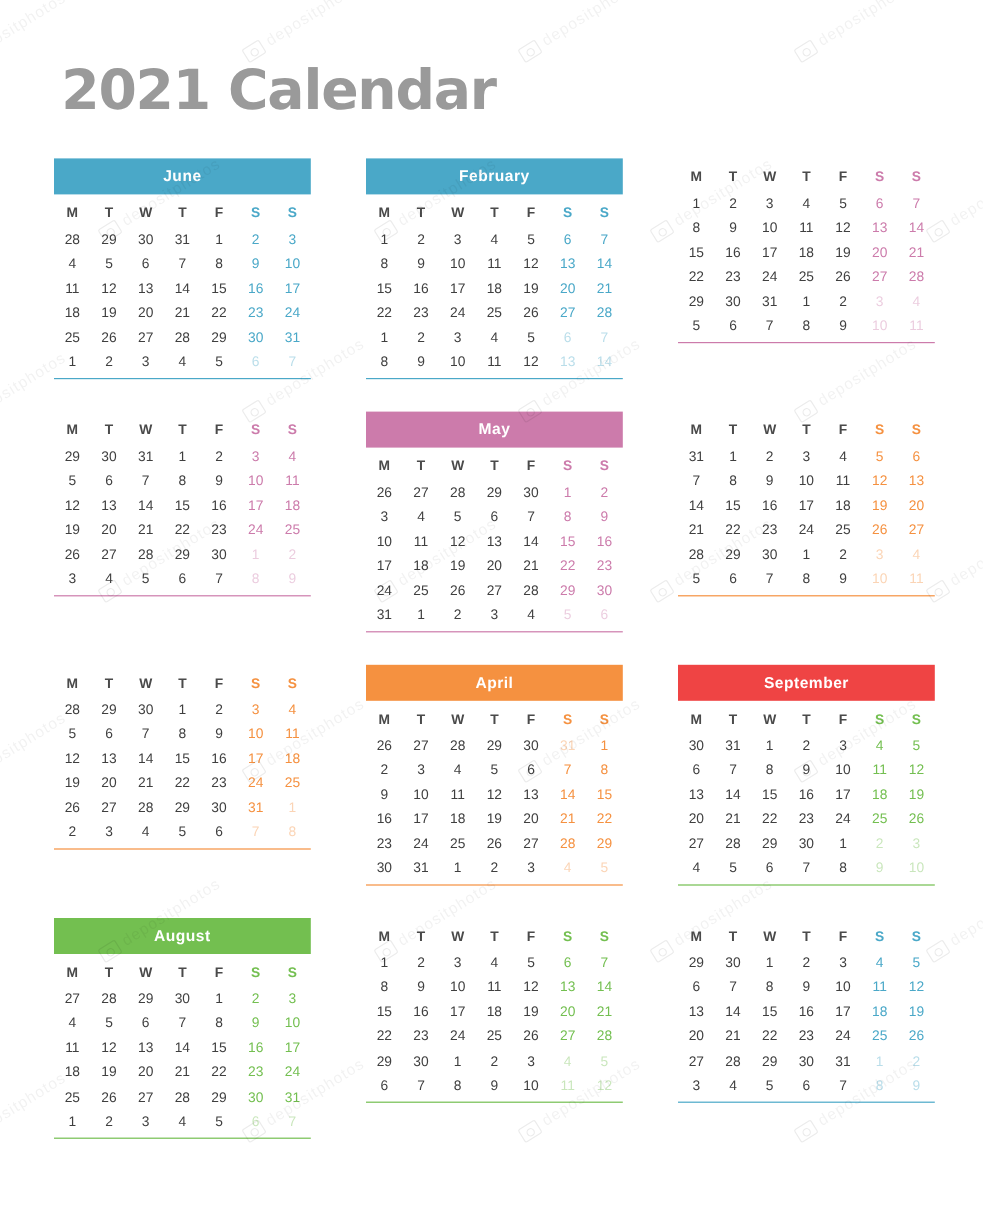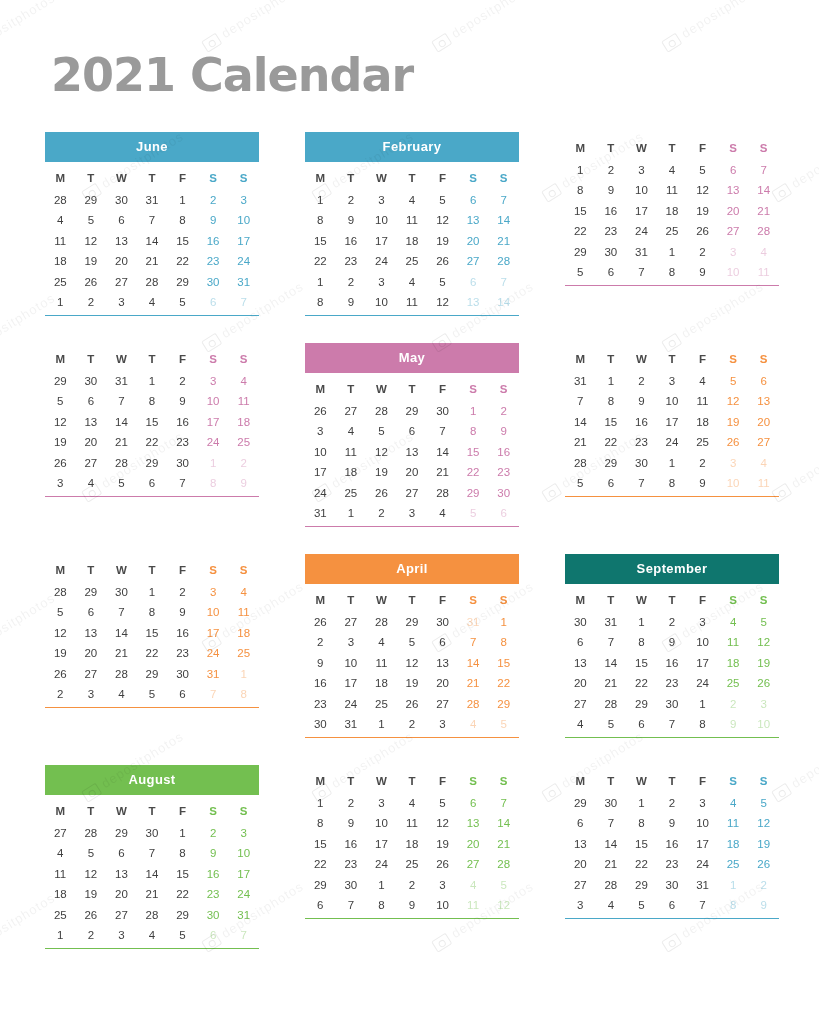--- a/index.html
+++ b/index.html
@@ -686,21 +686,21 @@
               <td class="out">2</td>
               <td class="out">3</td>
               <td class="out" style="color: rgb(245, 145, 64); opacity: 0.38;">4</td>
               <td class="out" style="color: rgb(245, 145, 64); opacity: 0.38;">5</td>
             </tr>
           </tbody>
         </table>
         <div class="hrule" style="background: rgb(245, 145, 64);"></div>
       </div>
       <div class="month">
-        <div class="month-header" style="background: #0f766e;">September</div>
+        <div class="month-header" style="background: #ef4444;">September</div>
         <table class="cal">
           <thead>
             <tr>
               <th>M</th>
               <th>T</th>
               <th>W</th>
               <th>T</th>
               <th>F</th>
               <th style="color: rgb(115, 191, 80);">S</th>
               <th style="color: rgb(115, 191, 80);">S</th>

